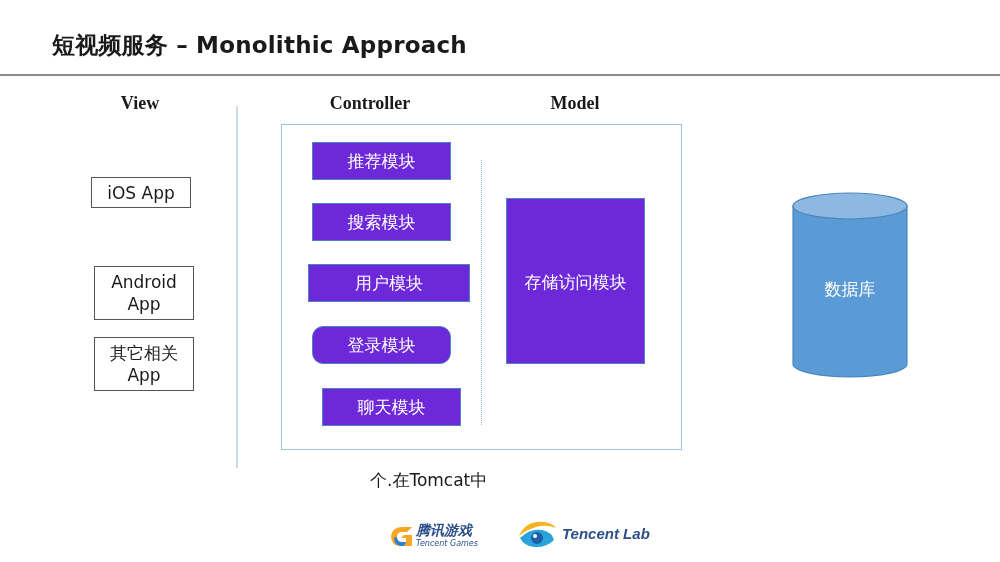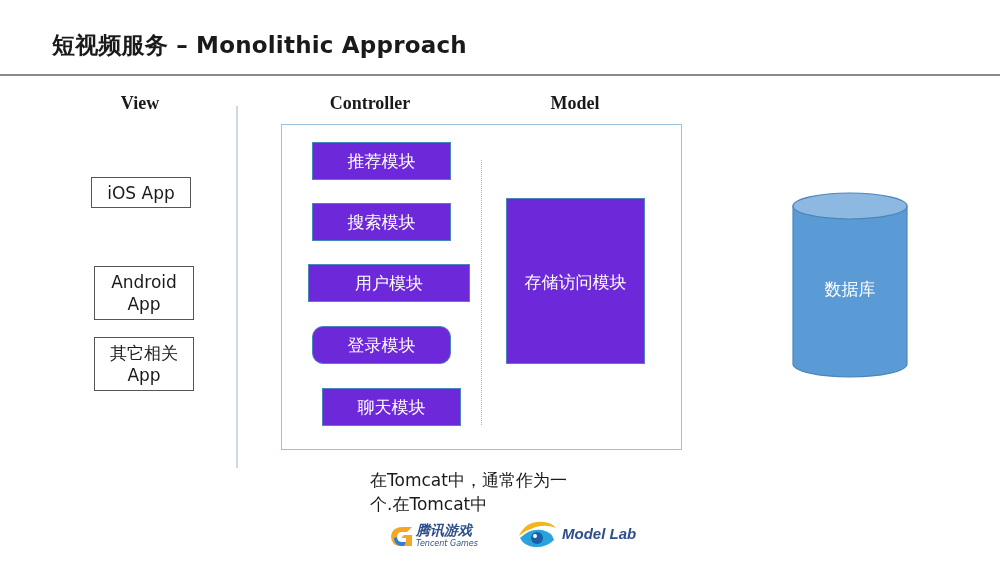--- a/index.html
+++ b/index.html
@@ -57,33 +57,32 @@
 
 <div class="abs db">
   <svg width="116" height="186" viewBox="0 0 116 186">
     <path d="M1 14 L1 172 A57 13 0 0 0 115 172 L115 14 Z" fill="#5b9bd5" stroke="#4a86bd" stroke-width="1.2"></path>
     <ellipse cx="58" cy="14" rx="57" ry="13" fill="#8db8e2" stroke="#4a86bd" stroke-width="1.2"></ellipse>
   </svg>
   <div class="abs" style="left:0;top:86px;width:116px;text-align:center;color:#fff;font-size:17px;">数据库</div>
 </div>
 
 <div class="abs note">
-  <div>在Tomcat中，通常作为一</div>
   <div>个.在Tomcat中</div>
 </div>
 
 <div class="abs" style="left:388px;top:520px;width:100px;height:32px;">
   <svg class="abs" style="left:0;top:4px;" width="26" height="24" viewBox="0 0 26 24">
     <path d="M3 12 Q4 3 15 3 L24 3 L19 8 L14 8 Q9 8 9 13 Q9 18 14 18 L18 18 L18 14 L13 14 L16 11 L24 11 L24 22 L13 22 Q3 22 3 12 Z" fill="#f5a623"></path>
     <path d="M9 13 Q9 18 14 18 L18 18 L16 22 L12 22 Q6 20 6 14 Z" fill="#2f7fd6"></path>
   </svg>
   <div class="abs" style="left:28px;top:2px;font-size:14px;font-style:italic;font-weight:bold;color:#2d4f8a;white-space:nowrap;">腾讯游戏</div>
   <div class="abs" style="left:28px;top:19px;font-size:8px;font-style:italic;color:#2d4f8a;white-space:nowrap;">Tencent Games</div>
 </div>
 <div class="abs" style="left:516px;top:516px;width:120px;height:36px;">
   <svg class="abs" style="left:0;top:2px;" width="42" height="32" viewBox="0 0 42 32">
     <path d="M3 18 Q10 2 28 4 Q36 5 40 10 Q30 6 20 9 Q10 12 3 18 Z" fill="#f5b321"></path>
     <path d="M4 20 Q14 10 26 12 Q36 14 38 22 Q30 30 18 29 Q8 28 4 20 Z" fill="#2aa3dc"></path>
     <circle cx="21" cy="20" r="6" fill="#1c5fa8"></circle>
     <circle cx="19" cy="18" r="2" fill="#ffffff"></circle>
   </svg>
-  <div class="abs" style="left:46px;top:9px;font-size:15px;font-style:italic;font-weight:bold;color:#2d4f8a;white-space:nowrap;font-family:'Liberation Sans',sans-serif;">Model Lab</div>
+  <div class="abs" style="left:46px;top:9px;font-size:15px;font-style:italic;font-weight:bold;color:#2d4f8a;white-space:nowrap;font-family:'Liberation Sans',sans-serif;">Tencent Lab</div>
 </div>
 
 </body></html>

